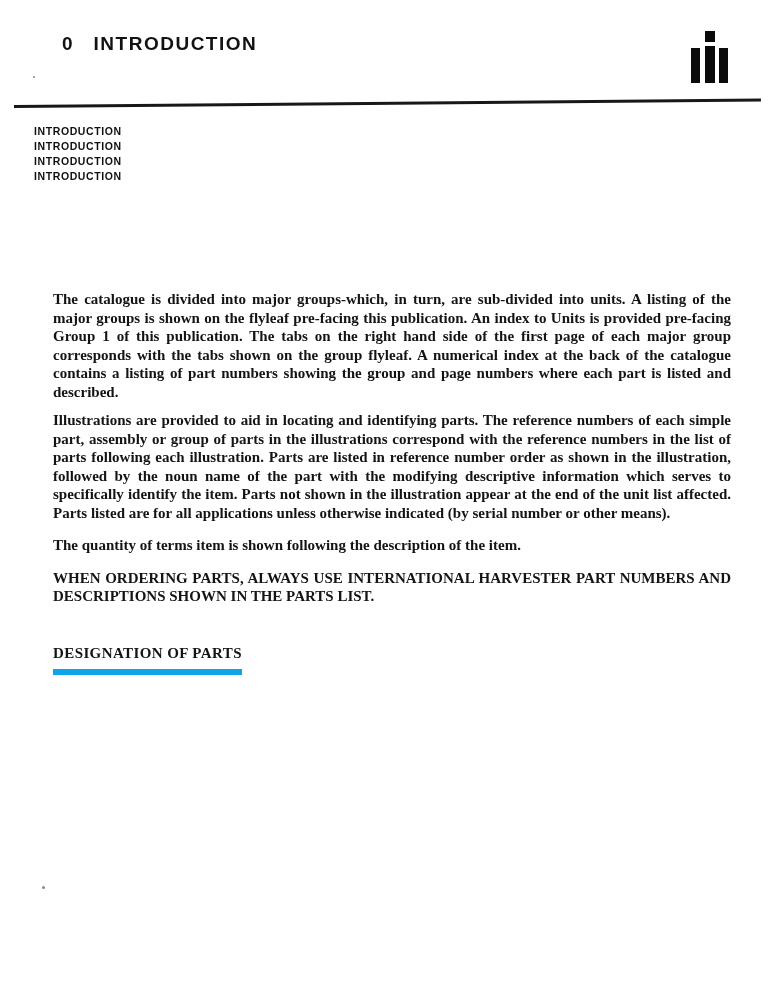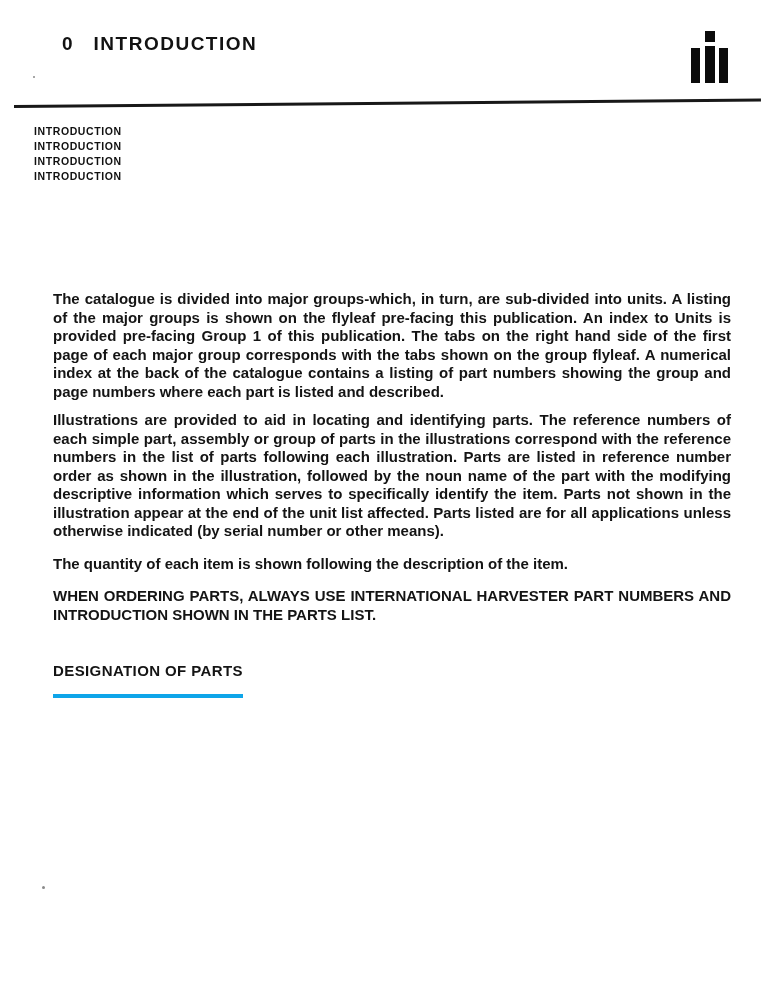--- a/index.html
+++ b/index.html
@@ -65,41 +65,41 @@
     font-size: 10.5px;
     line-height: 15px;
     letter-spacing: 0.6px;
     color: #101010;
   }
 
   
   .body-text {
     margin: 106px 41px 9px 53px;
     width: 678px;
-    font-family: Liberation Sans, sans-serif;
+    font-family: Liberation Serif, serif;
     font-weight: bold;
     font-size: 15px;
     line-height: 18.5px;
     text-align: justify;
     text-align-last: left;
     color: #141414;
   }
   .body-text p { margin: 0 0 10px 0; }
   .body-text p.extra-space { margin-bottom: 14px; }
 
   .section-heading {
     margin: 38px 0 13px 0;
     font-size: 15px;
     font-weight: bold;
     letter-spacing: 0.4px;
   }
   .section-heading .underlined {
     display: inline-block;
-    border-bottom: 4px solid #0ea5e9;
-    padding-bottom: 13px;
+    border-bottom: 6px solid #0ea5e9;
+    padding-bottom: 7px;
   }
 
   
   .speck { position: absolute; background: #8a8a8a; border-radius: 50%; }
   .speck-a { left: 33px; top: 76px; width: 2px; height: 2px; }
   .speck-b { left: 42px; top: 886px; width: 3px; height: 3px; }
 </style>
 </head>
 <body>
 
@@ -126,22 +126,22 @@
   <div class="lang-block">
     <div>INTRODUCTION</div>
     <div>INTRODUCTION</div>
     <div>INTRODUCTION</div>
     <div>INTRODUCTION</div>
   </div>
 
   <div class="body-text">
     <p>The catalogue is divided into major groups-which, in turn, are sub-divided into units.  A listing of the major groups is shown on the flyleaf pre-facing this publication.  An index to Units is provided pre-facing Group 1 of this publication.  The tabs on the right hand side of the first page of each major group corresponds with the tabs shown on the group flyleaf.  A numerical index at the back of the catalogue contains a listing of part numbers showing the group and page numbers where each part is listed and described.</p>
     <p class="extra-space">Illustrations are provided to aid in locating and identifying parts.  The reference numbers of each simple part, assembly or group of parts in the illustrations correspond with the reference numbers in the list of parts following each illustration.  Parts are listed in reference number order as shown in the illustration, followed by the noun name of the part with the modifying descriptive information which serves to specifically identify the item.  Parts not shown in the illustration appear at the end of the unit list affected.  Parts listed are for all applications unless otherwise indicated (by serial number or other means).</p>
-    <p class="extra-space">The quantity of each item is shown following the description of the item.</p>
-    <p>WHEN ORDERING PARTS, ALWAYS USE INTERNATIONAL HARVESTER PART NUMBERS AND INTRODUCTION SHOWN IN THE PARTS LIST.</p>
+    <p class="extra-space">The quantity of terms item is shown following the description of the item.</p>
+    <p>WHEN ORDERING PARTS, ALWAYS USE INTERNATIONAL HARVESTER PART NUMBERS AND DESCRIPTIONS SHOWN IN THE PARTS LIST.</p>
 
     <h2 class="section-heading"><span class="underlined">DESIGNATION OF PARTS</span></h2>
 
   </div>
 
   <div class="speck speck-a"></div>
   <div class="speck speck-b"></div>
 
 </div>
 

